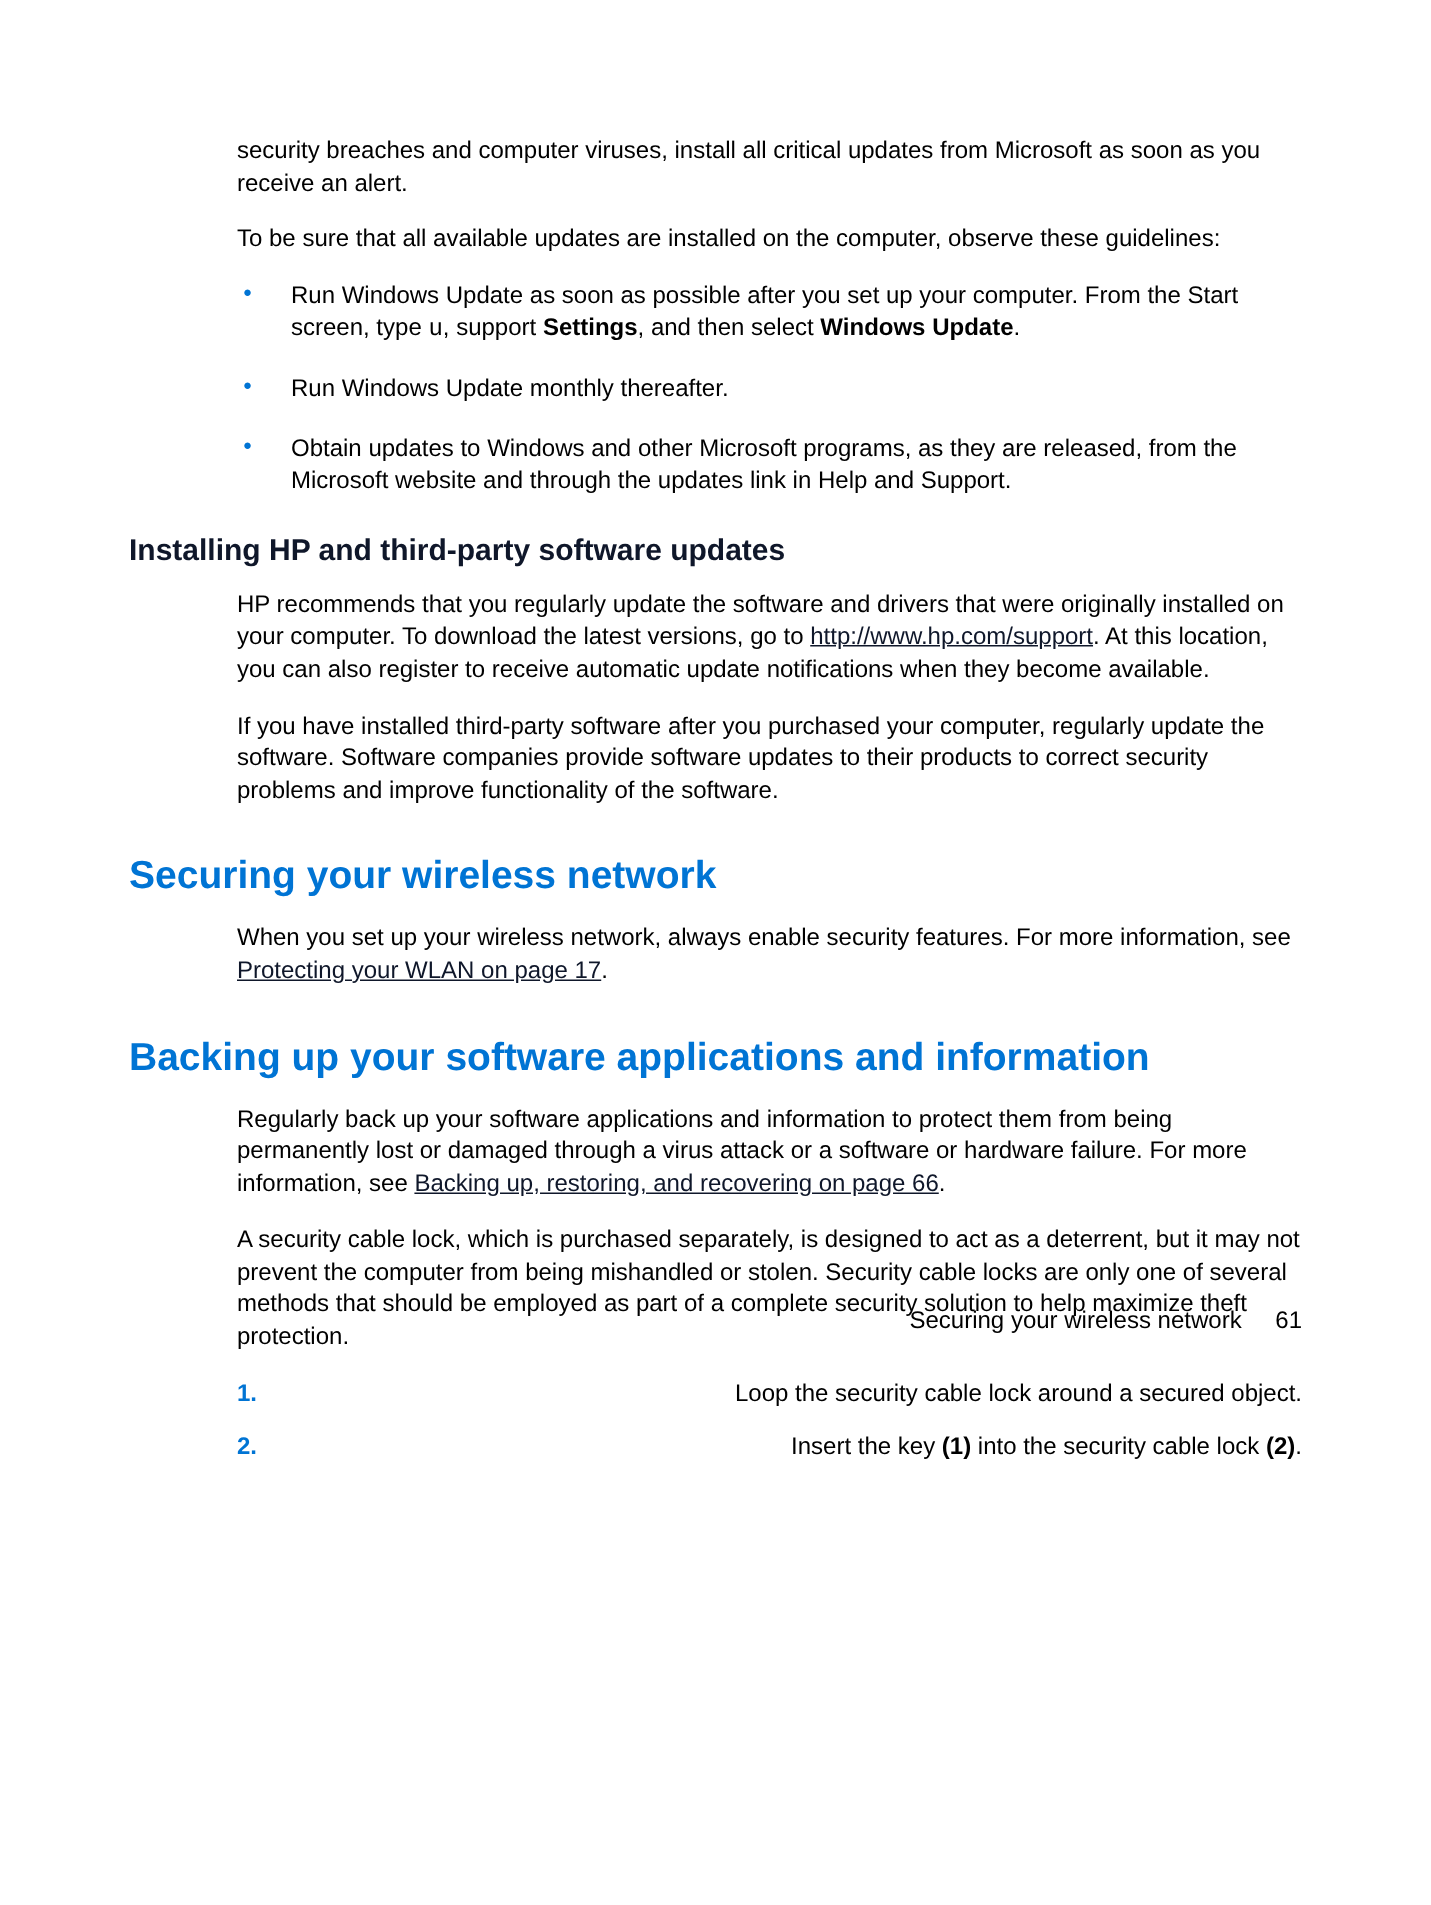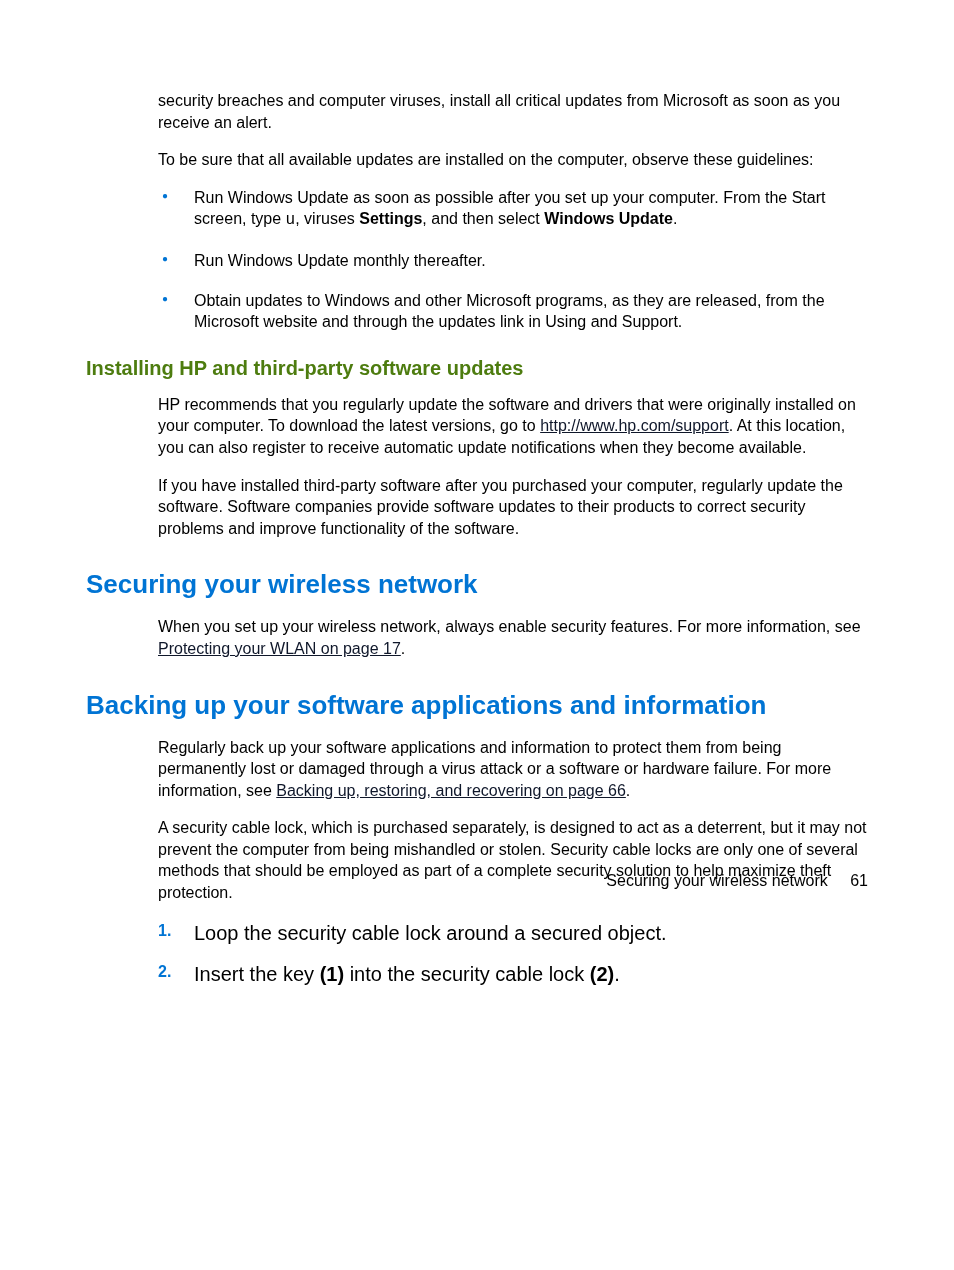--- a/index.html
+++ b/index.html
@@ -11,21 +11,21 @@
   }
   .page {
     position: relative;
     width: 954px;
     height: 944px;
     padding: 90px 86px 0 86px;
   }
   .body-indent { margin-left: 72px; }
   p { font-size: 16px; line-height: 1.35; margin-bottom: 16px; }
   .h2 {
-    color: #4d7c0f;
+    color: #0f172a;
     font-size: 20px;
     font-weight: bold;
     margin-top: 24px;
     margin-bottom: 14px;
   }
   .h1 {
     color: #0074d4;
     font-size: 26px;
     font-weight: bold;
     margin-top: 30px;
@@ -52,24 +52,25 @@
     font-size: 10px;
   }
   ol.numbers {
     list-style: none;
     margin-left: 72px;
     counter-reset: step;
   }
   ol.numbers > li {
     position: relative;
     padding-left: 36px;
-    font-size: 20px;
+    font-size: 16px;
     line-height: 1.35;
     margin-bottom: 14px;
     counter-increment: step;
+    text-align: right;
   }
   ol.numbers > li::before {
     content: counter(step) ".";
     position: absolute;
     left: 0;
     top: 0;
     color: #0074d4;
     font-weight: bold;
     font-size: 16px;
   }
@@ -87,24 +88,24 @@
 </head>
 <body>
 
 <div class="page">
 
   <p class="body-indent">security breaches and computer viruses, install all critical updates from Microsoft as soon as you receive an alert.</p>
   <p class="body-indent">To be sure that all available updates are installed on the computer, observe these guidelines:</p>
 
   <ul class="bullets">
     <li>
-      <span>Run Windows Update as soon as possible after you set up your computer. From the Start screen, type </span><span class="mono">u</span><span>, viruses </span><span class="bold">Settings</span><span>, and then select </span><span class="bold">Windows Update</span><span>.</span>
+      <span>Run Windows Update as soon as possible after you set up your computer. From the Start screen, type </span><span class="mono">u</span><span>, support </span><span class="bold">Settings</span><span>, and then select </span><span class="bold">Windows Update</span><span>.</span>
     </li>
     <li>Run Windows Update monthly thereafter.</li>
-    <li>Obtain updates to Windows and other Microsoft programs, as they are released, from the Microsoft website and through the updates link in Using and Support.</li>
+    <li>Obtain updates to Windows and other Microsoft programs, as they are released, from the Microsoft website and through the updates link in Help and Support.</li>
   </ul>
 
   <div class="h2">Installing HP and third-party software updates</div>
   <p class="body-indent">
     <span>HP recommends that you regularly update the software and drivers that were originally installed on your computer. To download the latest versions, go to </span><a class="link">http://www.hp.com/support</a><span>. At this location, you can also register to receive automatic update notifications when they become available.</span>
   </p>
   <p class="body-indent">If you have installed third-party software after you purchased your computer, regularly update the software. Software companies provide software updates to their products to correct security problems and improve functionality of the software.</p>
 
   <div class="h1">Securing your wireless network</div>
   <p class="body-indent">

